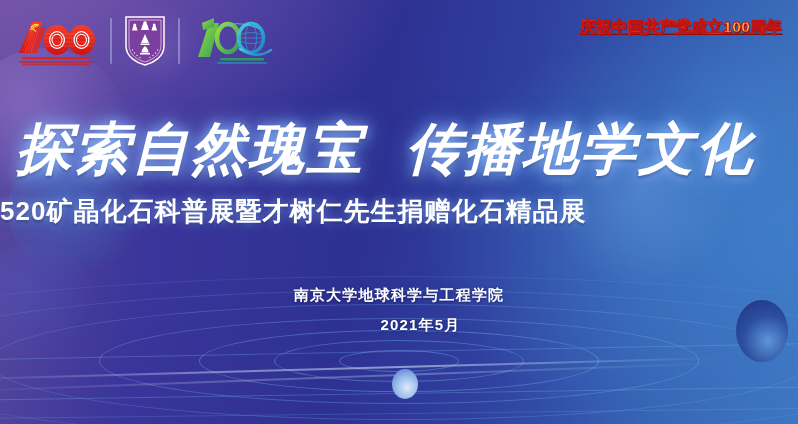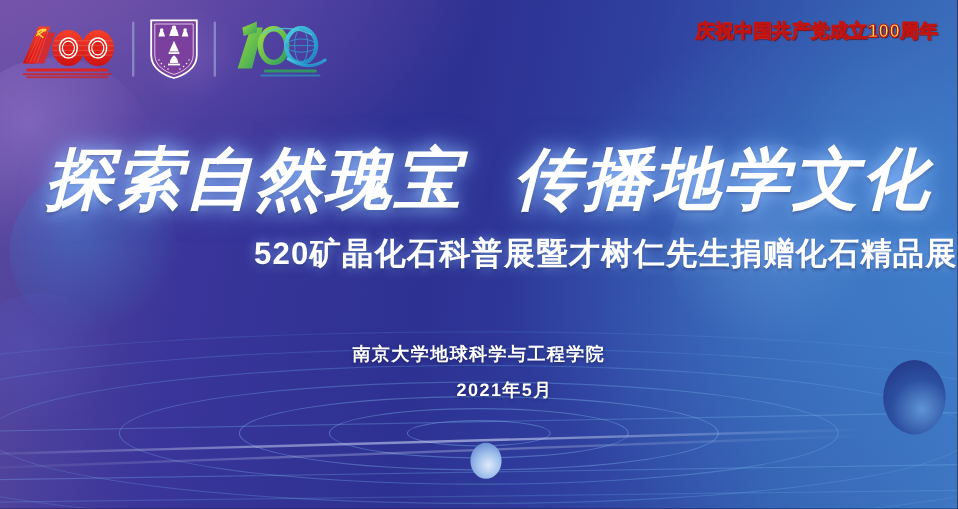--- a/index.html
+++ b/index.html
@@ -66,39 +66,40 @@
   .geo100{width:86px;height:54px;}
   .vdiv{width:2px;height:46px;background:rgba(170,180,225,.55);margin:0 12px;border-radius:1px;}
 
   
   .slogans{position:absolute;right:16px;top:16px;text-align:right;line-height:1.38;}
   .slogan{
     font-size:15.5px;font-weight:bold;letter-spacing:.4px;color:#ffe45c;
     -webkit-text-stroke:0.9px #c01414;
     text-shadow:0 1px 0 #8d0d0d, 1px 1px 1px rgba(90,8,8,.85);
     white-space:nowrap;
+    text-decoration:underline;
   }
 
   
   .maintitle{
-    position:absolute;left:0;right:0;top:112px;text-align:center;
+    position:absolute;left:0;right:0;top:112px;text-align:left;
     font-family:"DejaVu Serif","Liberation Serif",serif;
     font-size:56px;font-weight:bold;font-style:italic;color:#ffffff;
     letter-spacing:2px;
     text-shadow:
       0 0 14px rgba(150,195,255,.95),
       0 0 26px rgba(110,165,250,.70),
       0 2px 3px rgba(10,18,70,.55);
     white-space:nowrap;
     padding-left:16px;
   }
   .maintitle .gap{display:inline-block;width:42px;}
 
   .subtitle{
-    position:absolute;left:0;right:0;top:194px;text-align:right;
+    position:absolute;left:0;right:0;top:194px;text-align:left;
     font-size:26px;font-weight:bold;color:#ffffff;letter-spacing:1px;
     text-shadow:0 0 10px rgba(140,185,255,.75),0 2px 3px rgba(10,18,70,.55);
     white-space:nowrap;
   }
 
   .org{
     position:absolute;left:0;right:0;top:286px;text-align:center;
     font-size:15px;font-weight:bold;color:#ffffff;letter-spacing:1.2px;
     text-shadow:0 1px 3px rgba(10,18,70,.6);
     font-family:Liberation Mono, monospace;

